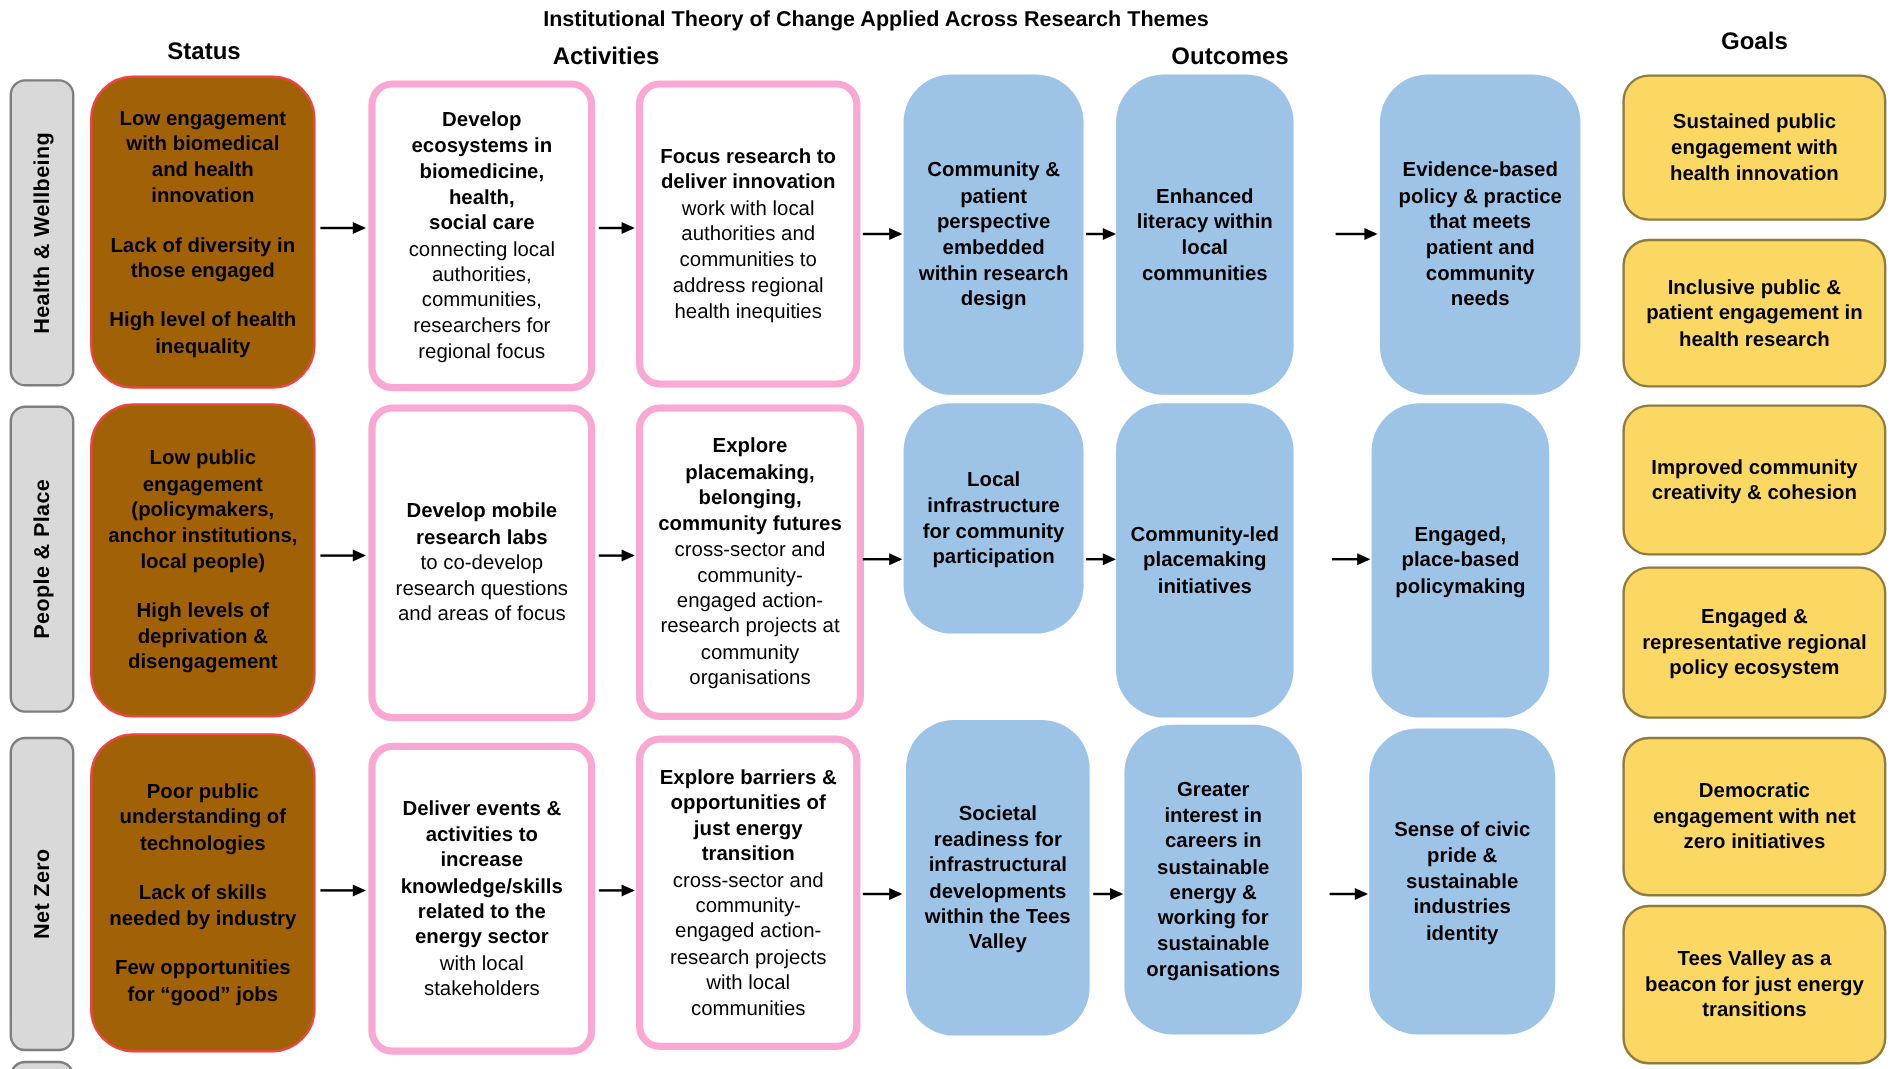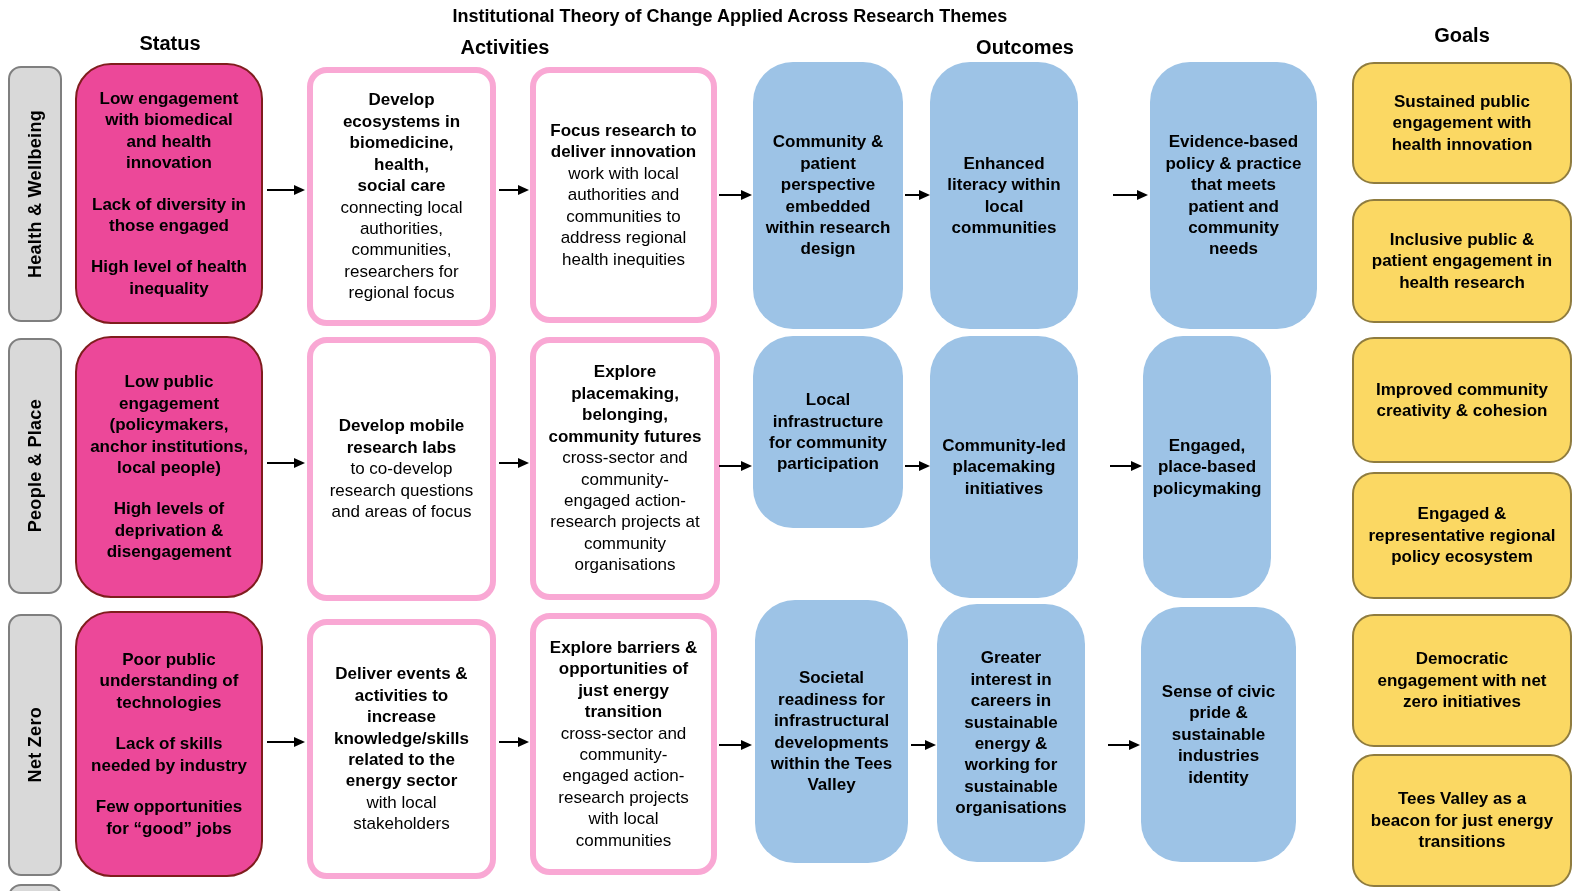--- a/index.html
+++ b/index.html
@@ -13,21 +13,21 @@
     font-size:18px;font-weight:bold;
   }
   .col-header{
     position:absolute;text-align:center;font-size:20px;font-weight:bold;
   }
   .box{
     position:absolute;box-sizing:border-box;display:flex;align-items:center;
     justify-content:center;text-align:center;font-size:17px;line-height:1.26;
     font-weight:bold;padding:8px 12px;
   }
-  .gray{background:#ec4899;border:2px solid #7f1d1d;border-radius:36px;}
+  .gray{background:#a16207;border:2px solid #ef4444;border-radius:36px;}
   .white{background:#ffffff;border:6px solid #f9a8d4;border-radius:20px;}
   .blue{background:#9dc3e6;border:none;border-radius:40px;}
   .yellow{background:#fbd863;border:2px solid #8f7c3f;border-radius:22px;}
   .theme{background:#d9d9d9;border:2px solid #7f7f7f;border-radius:13px;padding:6px 2px;}
   .vtext{writing-mode:vertical-rl;transform:rotate(180deg);font-size:18px;font-weight:bold;letter-spacing:.3px;}
   .status-content{display:flex;flex-direction:column;gap:20px;}
   .status-content p{margin:0;}
   .act-bold{display:block;font-weight:bold;white-space:pre-line;}
   .act-normal{display:block;font-weight:normal;}
   .arrow{position:absolute;height:0;border-top:2.5px solid #000;}
@@ -141,21 +141,21 @@
   </div>
 
   <div class="arrow" style="left:905px;top:465px;width:23px;"></div>
 
   <div class="box blue" style="left:930px;top:336px;width:148px;height:262px;">
     <span>Community-led placemaking initiatives</span>
   </div>
 
   <div class="arrow" style="left:1110px;top:465px;width:30px;"></div>
 
-  <div class="box blue" style="left:1143px;top:336px;width:128px;height:262px;">
+  <div class="box blue" style="left:1143px;top:336px;width:148px;height:262px;">
     <span>Engaged, place-based policymaking</span>
   </div>
 
   <div class="box yellow" style="left:1352px;top:337px;width:220px;height:126px;">
     <span>Improved community creativity &amp; cohesion</span>
   </div>
   <div class="box yellow" style="left:1352px;top:472px;width:220px;height:127px;">
     <span>Engaged &amp; representative regional policy ecosystem</span>
   </div>
 

